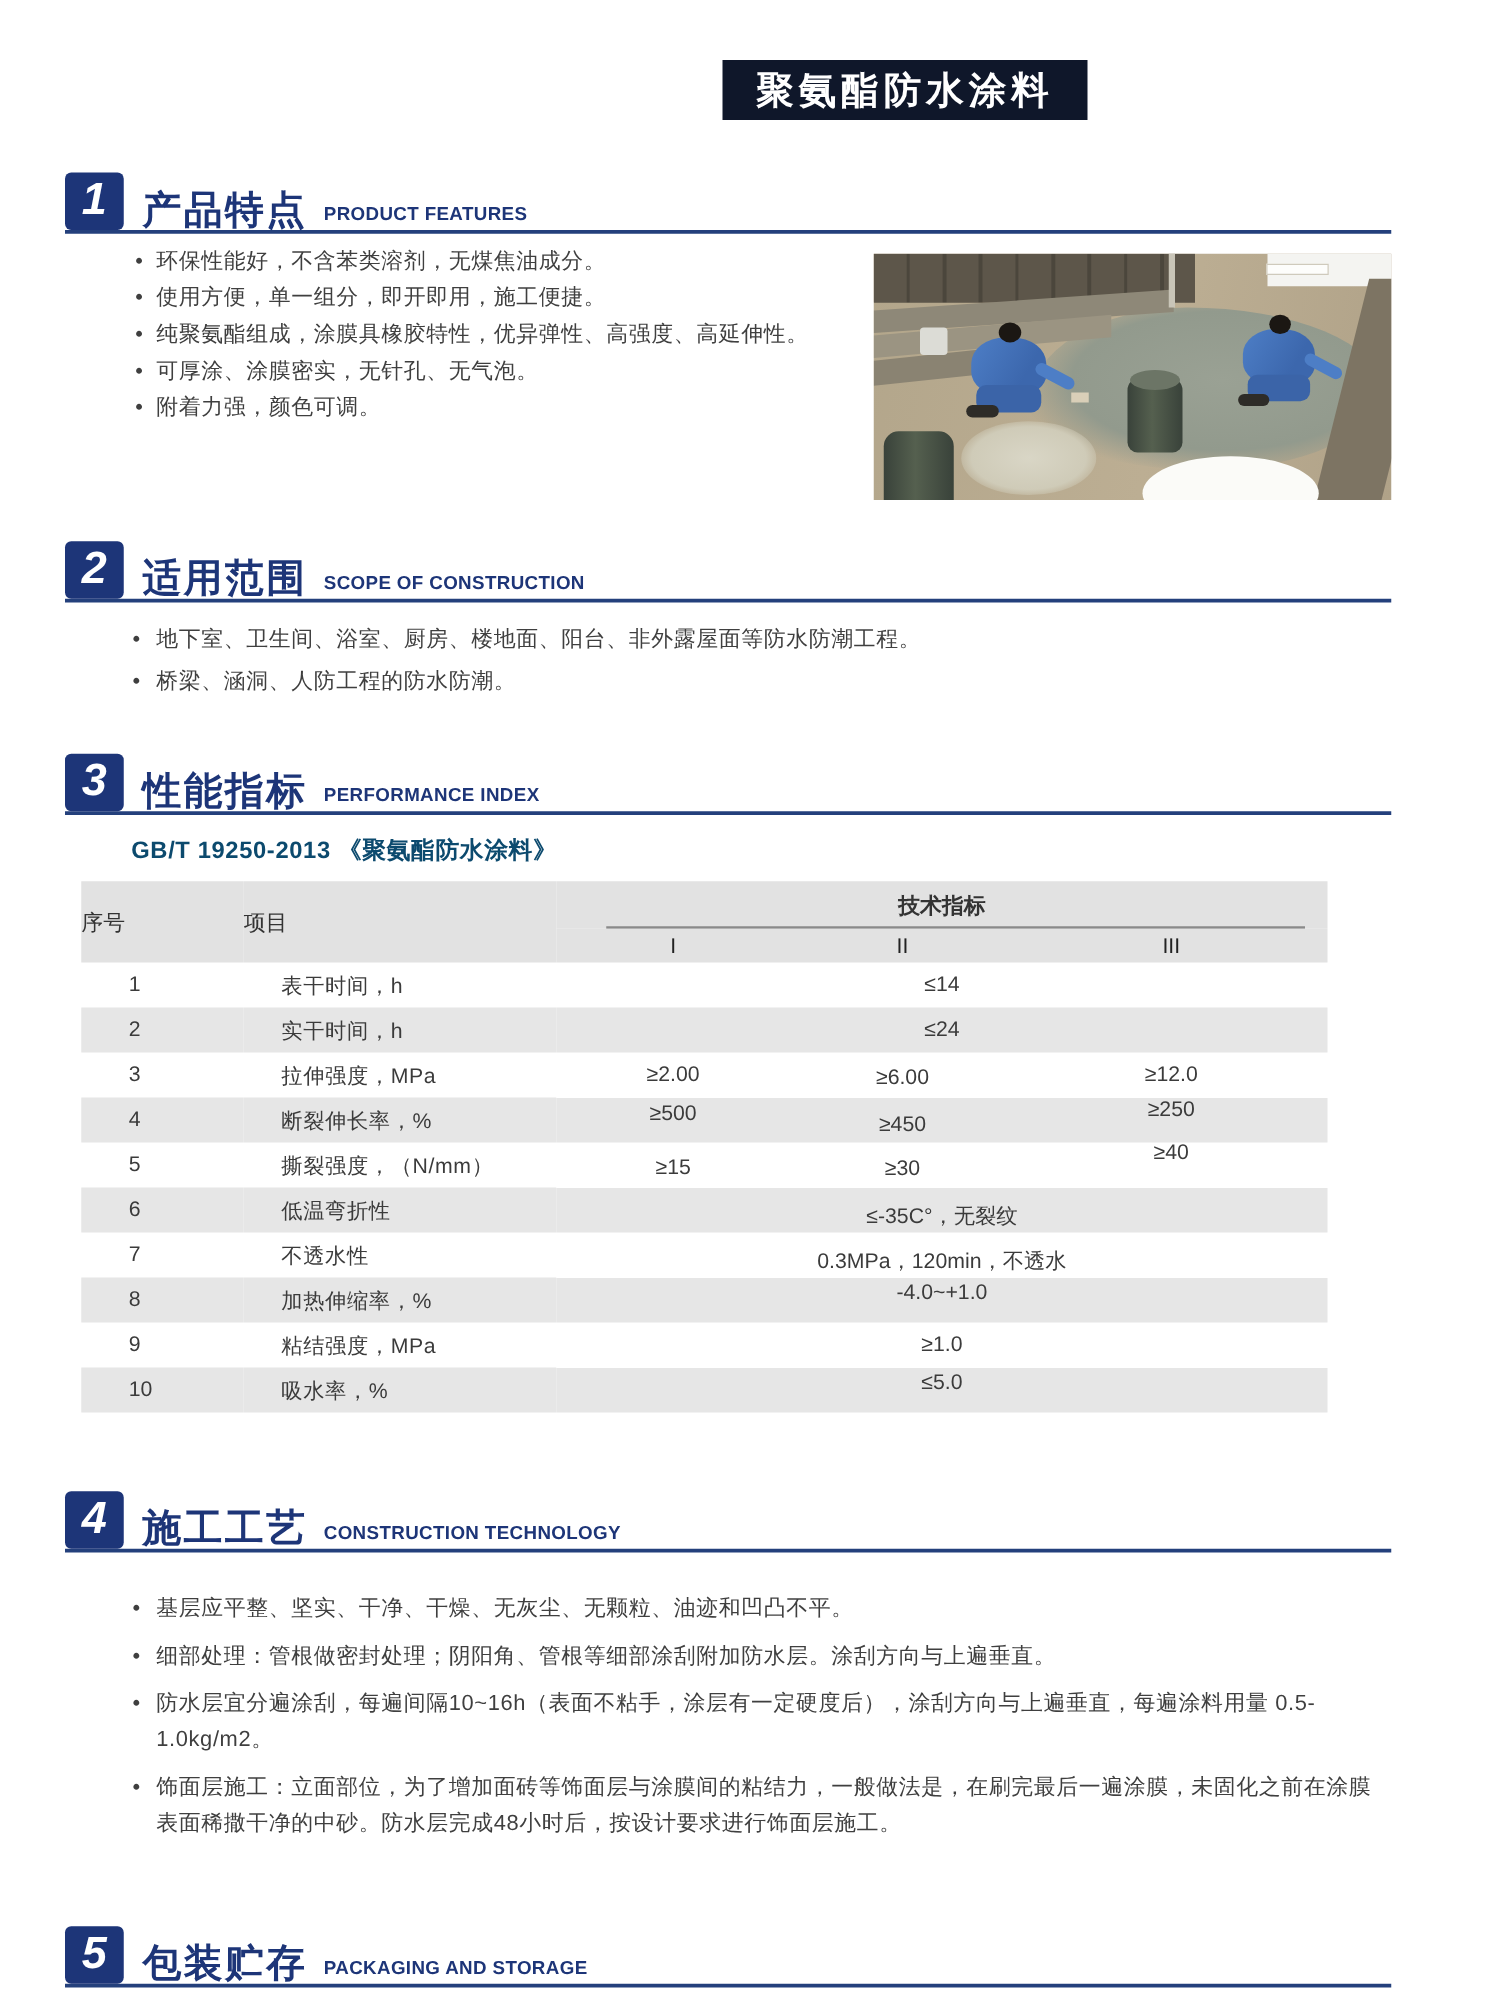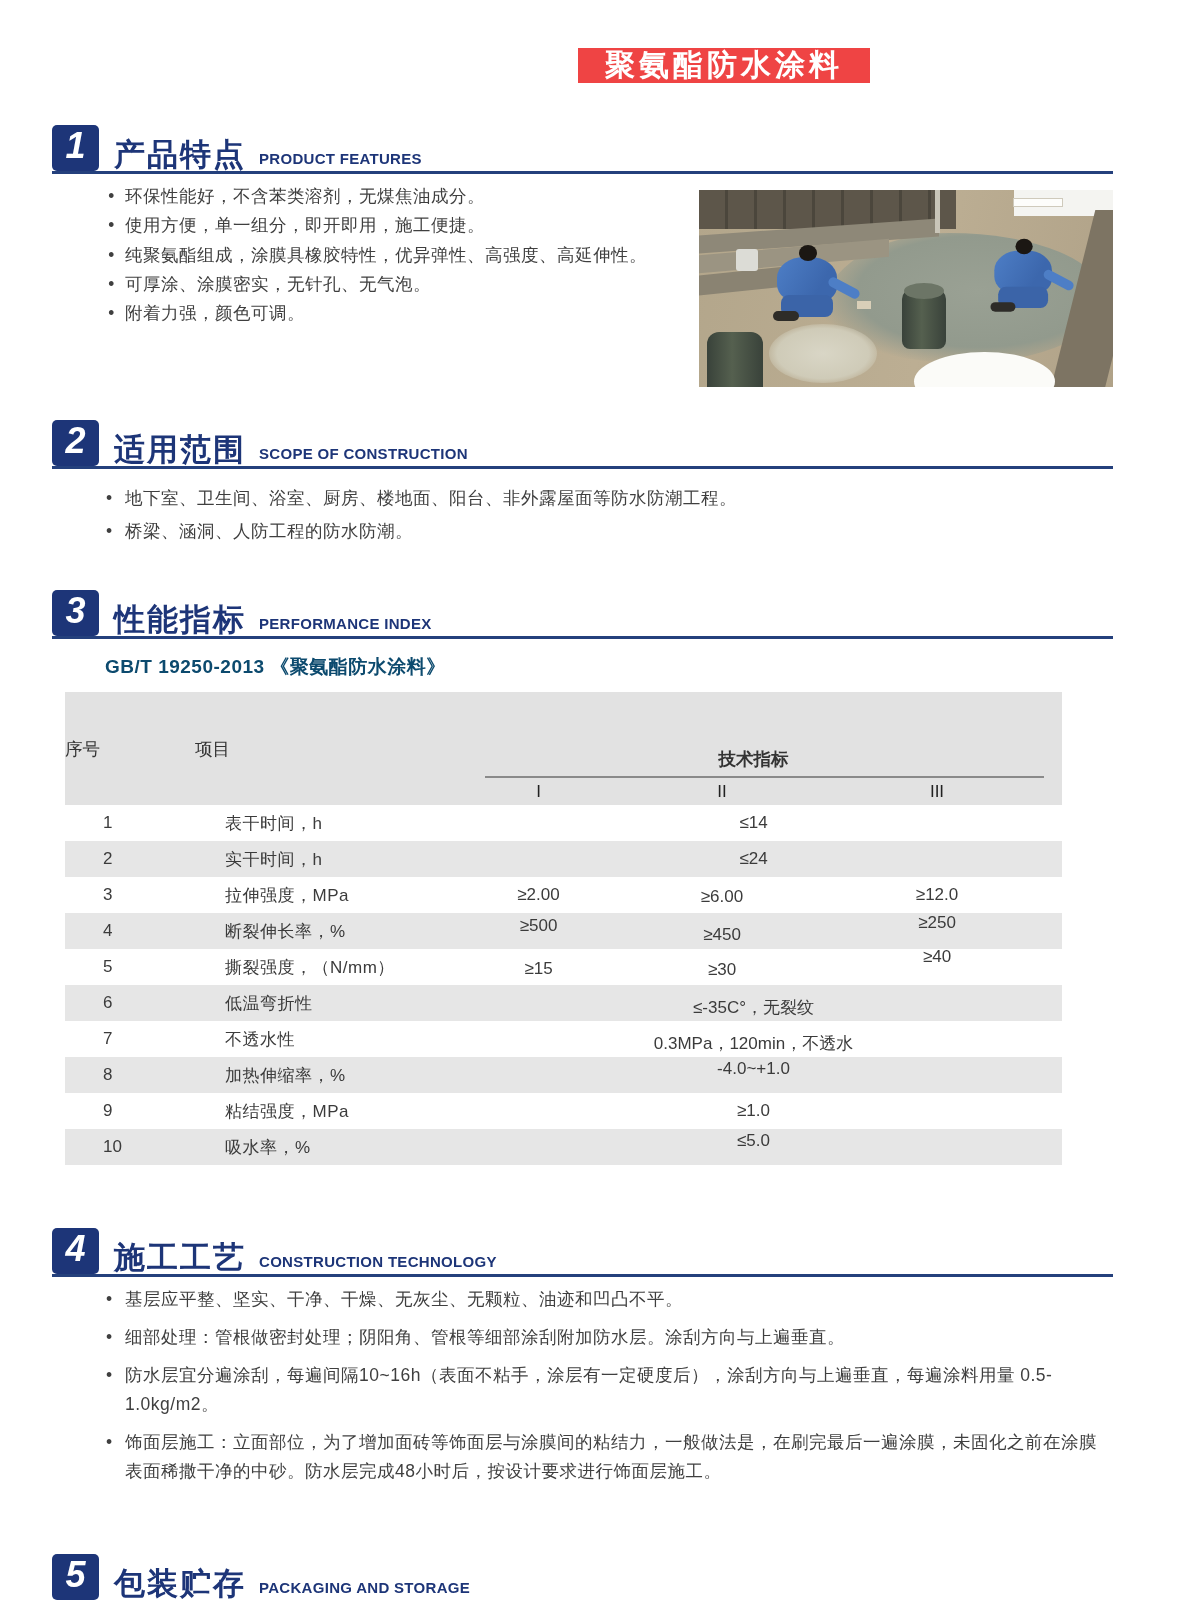--- a/index.html
+++ b/index.html
@@ -2,21 +2,21 @@
 <html><head>
 <meta charset="utf-8">
 <style>
   html,body{margin:0;padding:0;background:#ffffff;}
   body{width:1200px;height:1600px;overflow:hidden;
        font-family:"Liberation Sans","DejaVu Sans",sans-serif;color:#3f3f3f;}
   .page{position:relative;width:1200px;height:1600px;}
   .content{padding:0 87px 0 52px;}
 
   
-  .title-bar{margin:48px 0 0 578px;width:292px;height:35px;background:#ef4444;
+  .title-bar{margin:48px 0 0 578px;width:292px;height:48px;background:#0f172a;
              display:flex;align-items:center;justify-content:center;}
   .title-bar span{color:#fff;font-size:30px;font-weight:bold;letter-spacing:4px;}
 
   
   .sec-head{display:flex;align-items:flex-end;border-bottom:3px solid #24407c;height:52px;}
   .badge{width:47px;height:46px;background:#1d3578;border-radius:5px;
          display:flex;align-items:center;justify-content:center;flex:0 0 auto;}
   .badge span{color:#fff;font-size:36px;font-weight:bold;font-style:italic;
               transform:translateY(-2px);}
   .zh{font-size:31px;font-weight:bold;color:#1d3578;line-height:1;margin:0 13px 1px 15px;
@@ -80,33 +80,33 @@
   
   .standard{margin:15px 0 12px 53px;font-size:19px;font-weight:bold;color:#0c4a6e;
             letter-spacing:0.5px;}
   table.perf{border-collapse:collapse;width:997px;margin-left:13px;table-layout:fixed;
              font-size:17px;color:#3b3b3b;}
   table.perf col.c-no{width:130px;} table.perf col.c-item{width:250px;}
   table.perf col.c1{width:187px;} table.perf col.c2{width:180px;} table.perf col.c3{width:250px;}
   table.perf thead th{background:#e2e2e2;font-weight:normal;padding:0;}
   th.h-no,th.h-item{text-align:left;font-size:17.5px;color:#333;}
   th.h-no{padding-left:38px;} th.h-item{padding-left:30px;}
-  .tech-wrap{padding-top:7px;margin-top:48px;}
+  .tech-wrap{padding-top:7px;}
   .tech-label{display:block;font-size:17.5px;font-weight:bold;color:#333;text-align:center;}
   .tech-rule{height:0;border-bottom:2px solid #8a8a8a;margin:5px 18px 0 40px;}
   tr.grades th{height:27px;font-size:17px;color:#222;text-align:center;background:#e2e2e2;}
   tbody td{height:34px;vertical-align:middle;text-align:center;}
   tbody td.no{text-align:left;padding-left:38px;}
   tbody td.item{text-align:left;padding-left:30px;letter-spacing:0.5px;}
   tbody tr:nth-child(even){background:#e6e6e6;}
 
   
   .sec1{margin-top:36px;} .sec2{margin-top:27px;} .sec3{margin-top:43px;}
   .sec4{margin-top:57px;} .sec5{margin-top:62px;}
-  .sec2 ul{margin-top:19px;} .sec4 ul{margin-top:8px;}
+  .sec2 ul{margin-top:19px;} .sec4 ul{margin-top:30px;}
 </style>
 </head>
 <body>
 
 <div class="page">
   <div class="title-bar">
     <span>聚氨酯防水涂料</span>
   </div>
 
   <div class="content">

